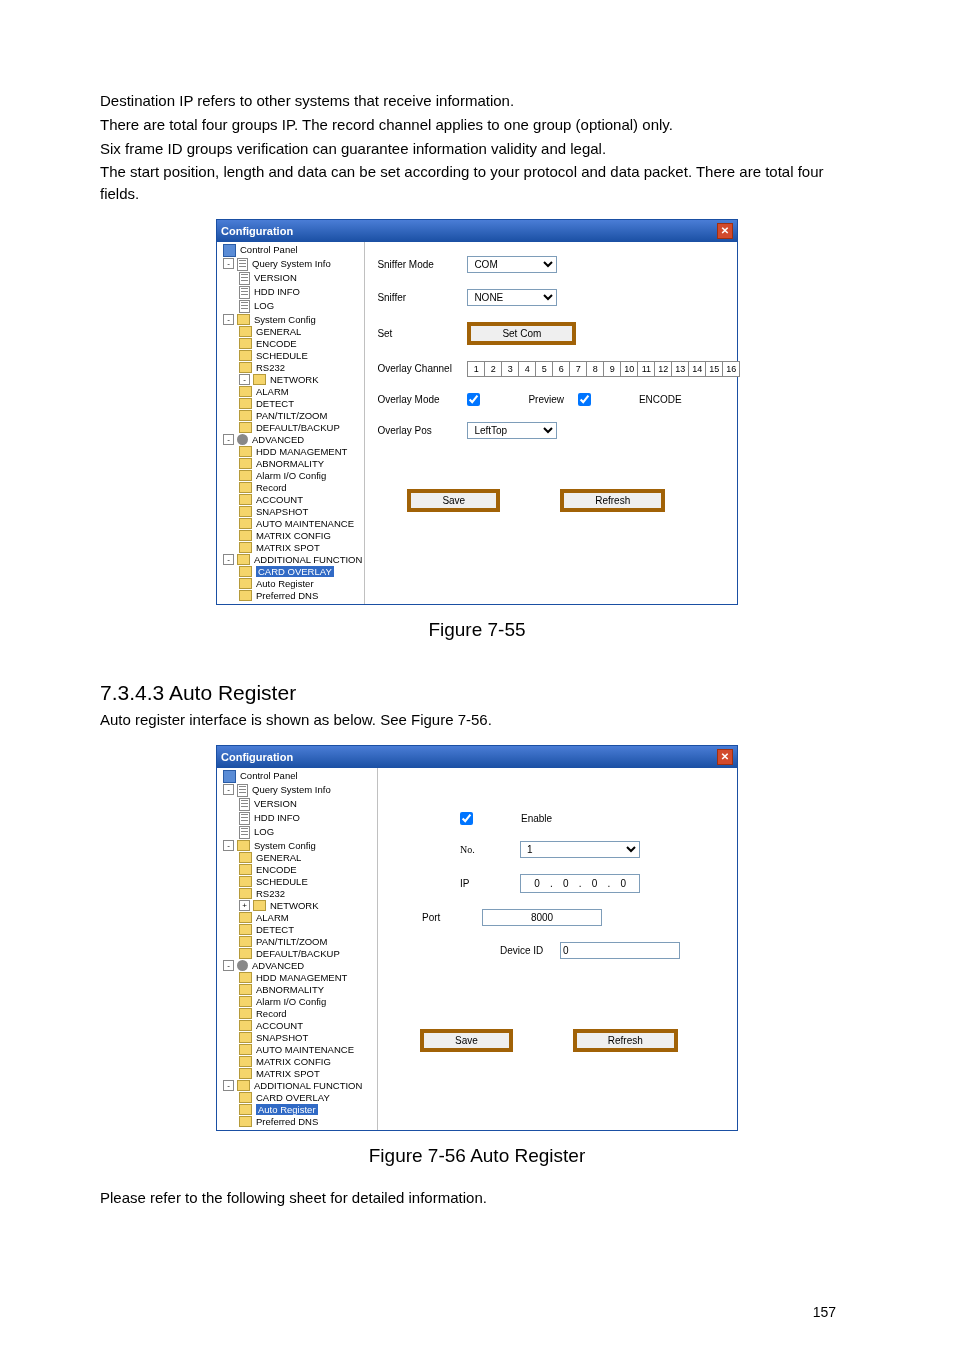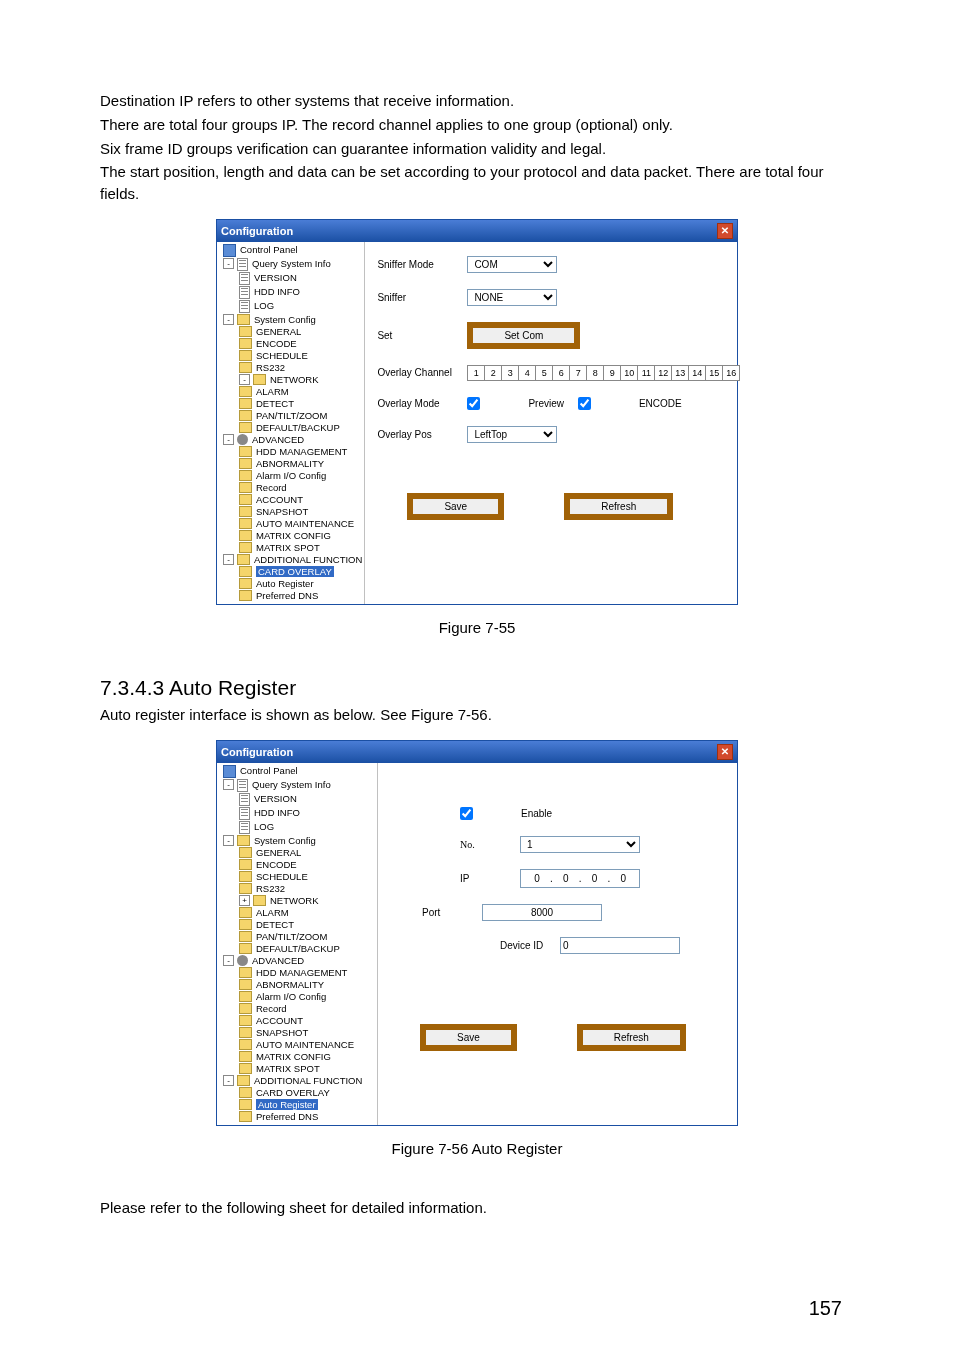--- a/index.html
+++ b/index.html
@@ -153,21 +153,21 @@
     border: 1px solid #7e9db9;
     background: #fff;
     height: 17px;
     box-sizing: border-box;
     padding: 0 2px;
   }
   select { width: 90px; }
   .btn {
     font-family: Tahoma, Arial, sans-serif;
     font-size: 10px;
-    border: 6px solid #a16207;
+    border: 4px solid #a16207;
     background: #efefef;
     padding: 2px 31px;
     cursor: pointer;
     min-width: 64px;
   }
   .chan-grid {
     display: flex;
   }
   .chan-cell {
     border: 1px solid #888;
@@ -204,32 +204,32 @@
   }
   .ip-seg {
     width: 24px;
     text-align: center;
   }
   .ip-dot {
     padding: 0 1px;
   }
   .caption {
     text-align: center;
-    font-size: 15px;
+    font-size: 19px;
     margin: 14px 0 40px 0;
   }
   .h3 {
     font-size: 21px;
     margin: 0 0 4px 0;
   }
   .pagenum {
     position: absolute;
     bottom: 30px;
-    right: 112px;
-    font-size: 20px;
+    right: 118px;
+    font-size: 14px;
   }
 </style>
 </head>
 <body>
 
 <div class="page">
 
   <p class="para">Destination IP refers to other systems that receive information.</p>
   <p class="para">There are total four groups IP. The record channel applies to one group (optional) only.</p>
   <p class="para">Six frame ID groups verification can guarantee information validity and legal.</p>
@@ -594,18 +594,18 @@
           <div class="btn-row" style="margin-top:70px;">
             <button class="btn">Save</button>
             <button class="btn">Refresh</button>
           </div>
           <div style="height:30px;"></div>
         </div>
       </div>
     </div>
   </div>
 
-  <div class="caption" style="">Figure 7-56 Auto Register</div>
+  <div class="caption" style="margin-bottom:20px;">Figure 7-56 Auto Register</div>
 
   <p class="para">Please refer to the following sheet for detailed information.</p>
 
   <div class="pagenum">157</div>
 </div>
 
 </body></html>

